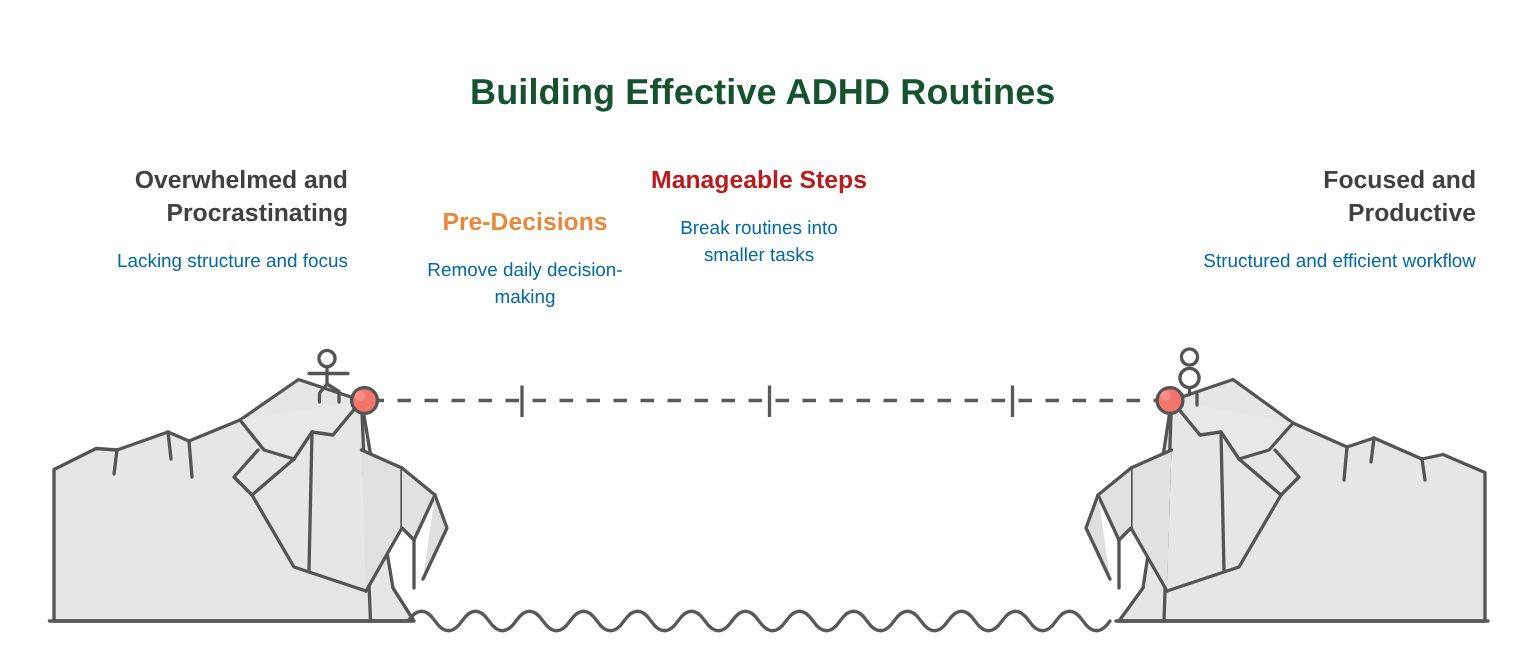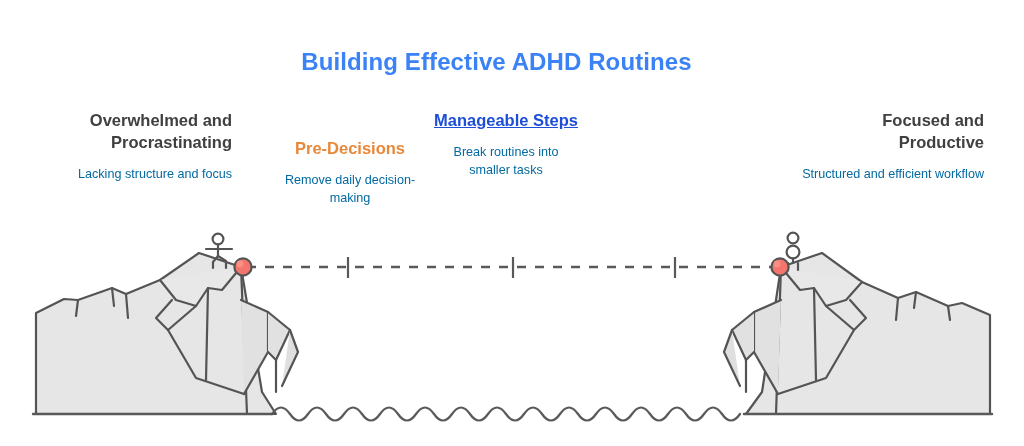--- a/index.html
+++ b/index.html
@@ -6,23 +6,23 @@
   html, body {
     width:1024px; height:446px;
     background:#ffffff;
     font-family:"Liberation Sans", sans-serif;
     overflow:hidden;
   }
   #stage { position:relative; width:1024px; height:446px; background:#fff; }
 
   
   .title {
-    position:absolute; left:0; top:48px; width:993px;
+    position:absolute; left:12px; top:48px; width:993px;
     text-align:center;
-    font-size:24px; font-weight:bold; color:#3b82f6;
+    font-size:24px; font-weight:bold; color:#14532d;
     letter-spacing:0.1px;
   }
 
   
   .col { position:absolute; }
   .col .heading {
     font-size:16.5px; font-weight:bold; line-height:1.32;
     color:#404040;
   }
   .col .desc {
@@ -51,21 +51,21 @@
     <div class="heading" style="color:#E8883A;">Pre-Decisions</div>
     <div class="desc">Remove daily decision-making</div>
   </div>
 
   <div class="col col-1">
     <div class="heading">Overwhelmed and Procrastinating</div>
     <div class="desc">Lacking structure and focus</div>
   </div>
 
   <div class="col col-3">
-    <div class="heading" style="color:#1d4ed8;text-decoration:underline;">Manageable Steps</div>
+    <div class="heading" style="color:#b91c1c;">Manageable Steps</div>
     <div class="desc">Break routines into smaller tasks</div>
   </div>
 
 
   <div class="col col-5">
     <div class="heading">Focused and Productive</div>
     <div class="desc">Structured and efficient workflow</div>
   </div>
 
   <svg id="scene" viewBox="0 0 1024 446">

